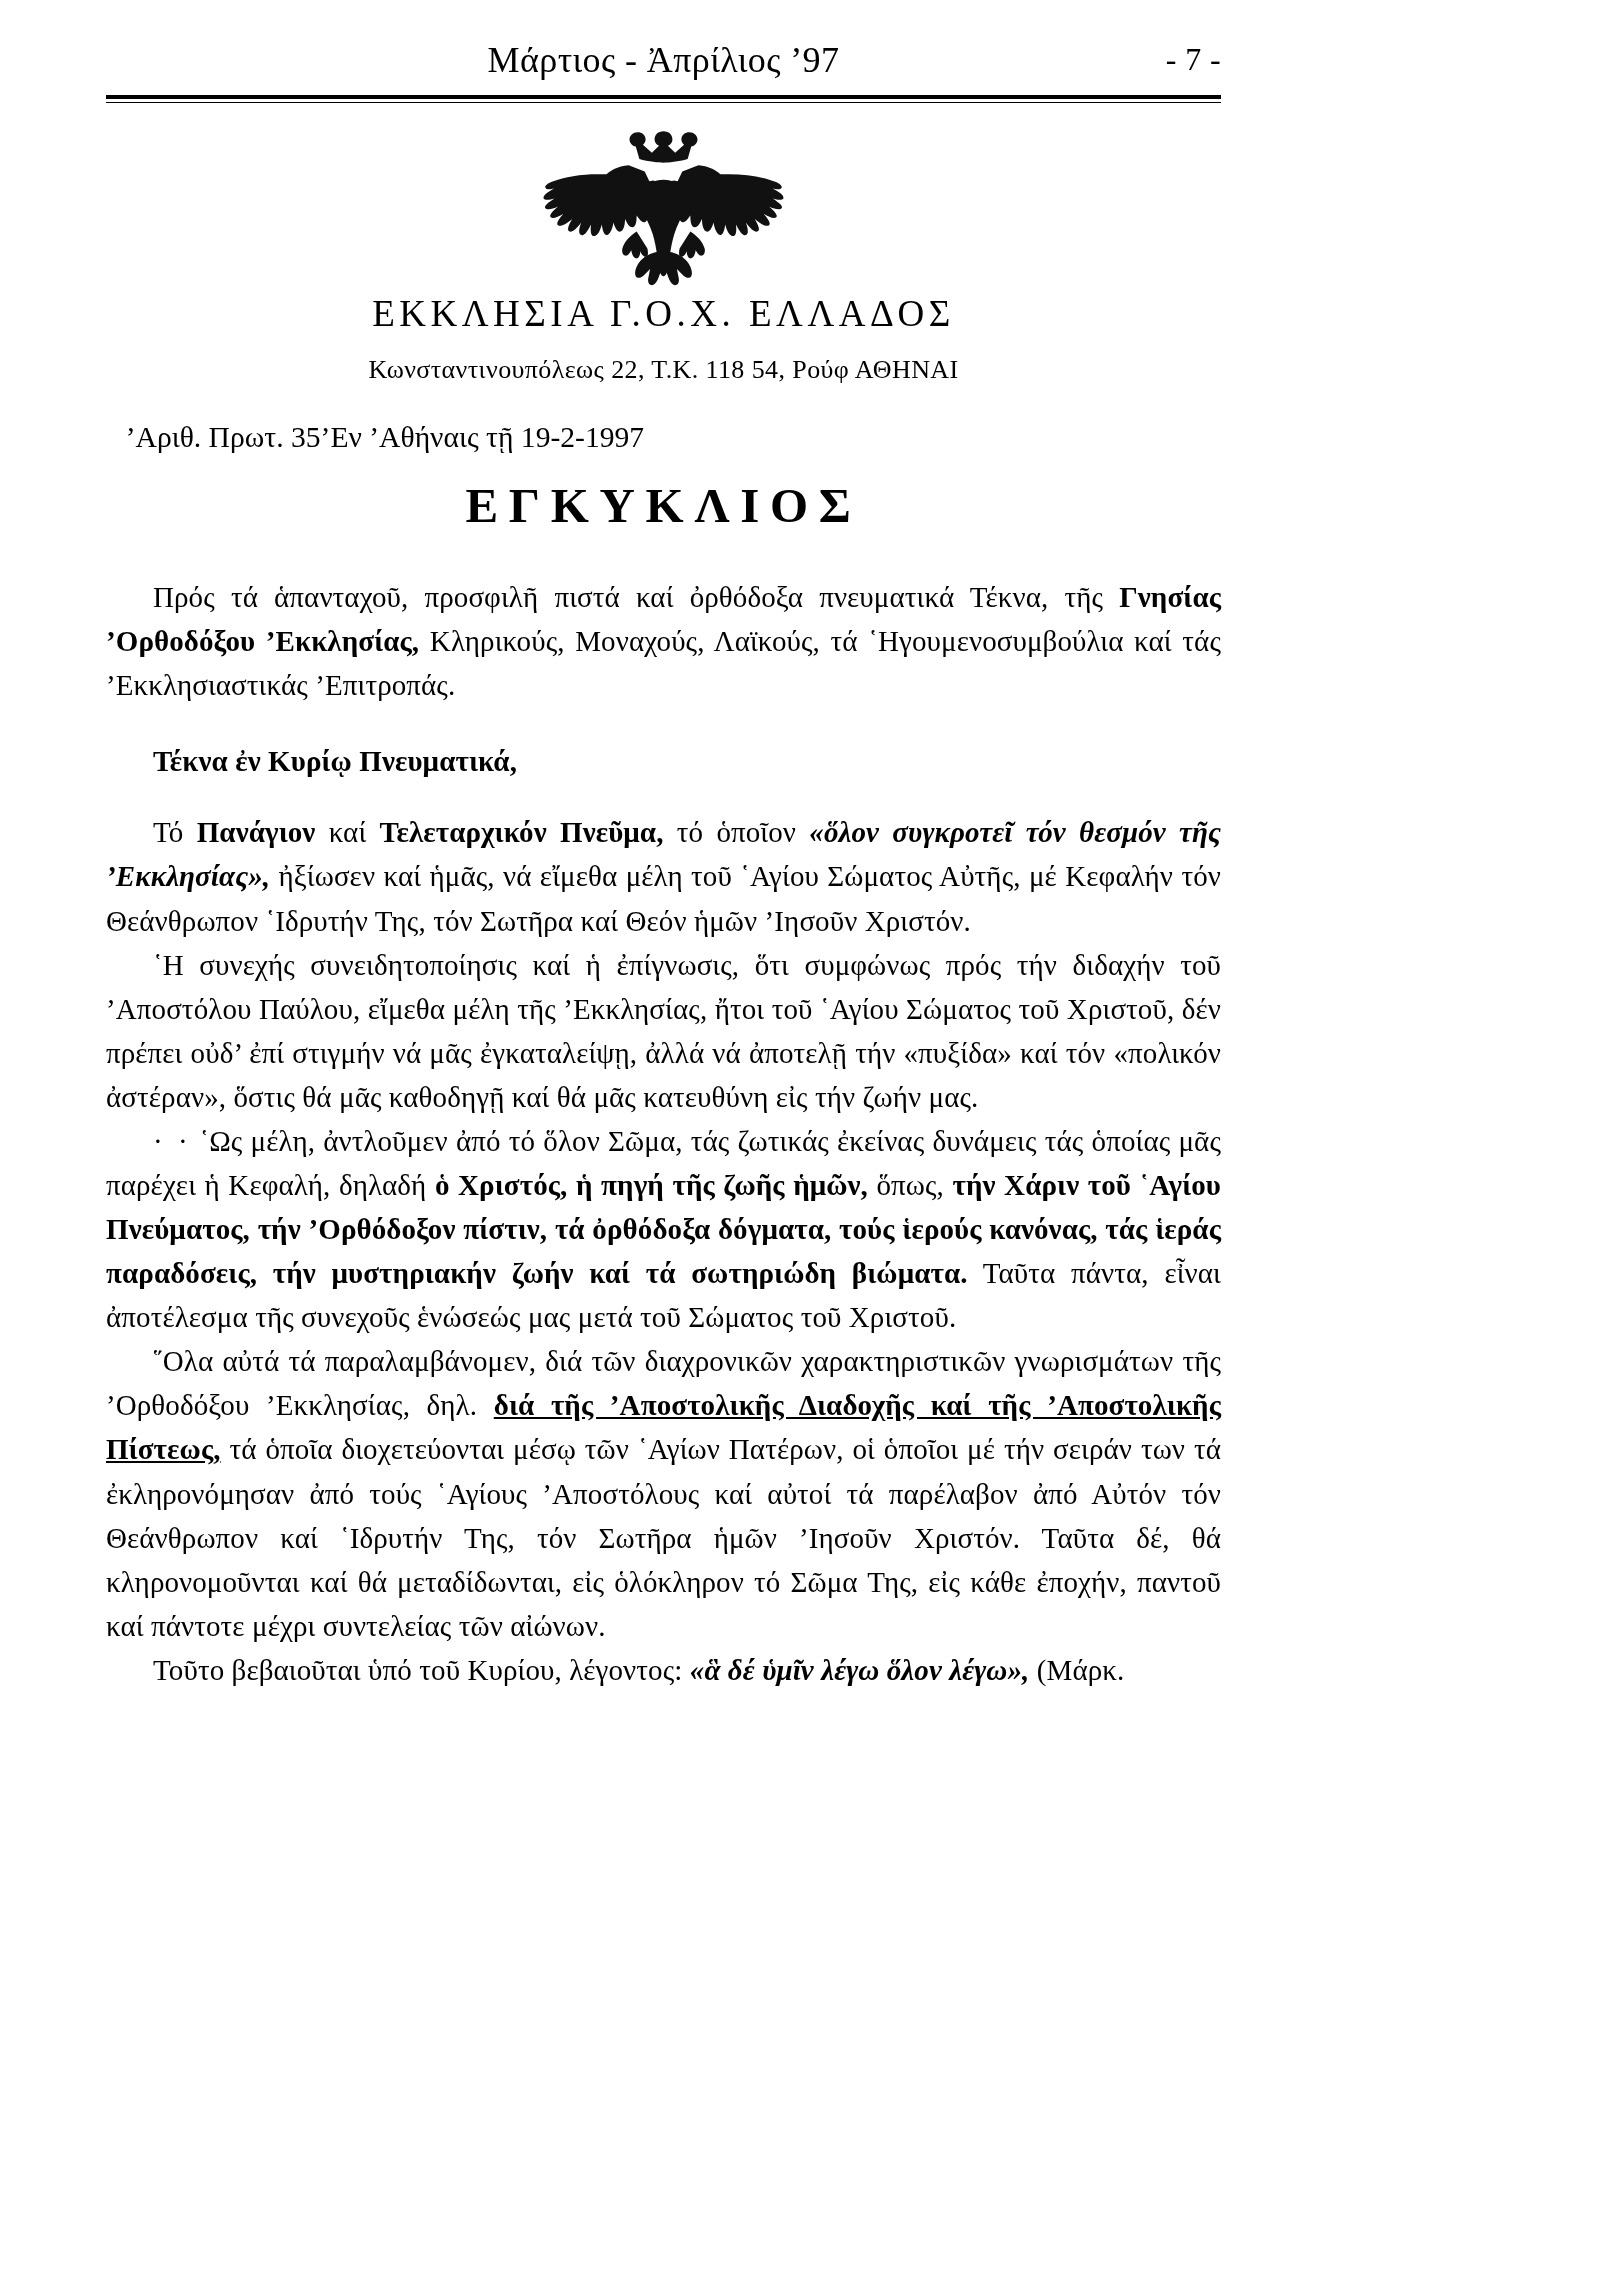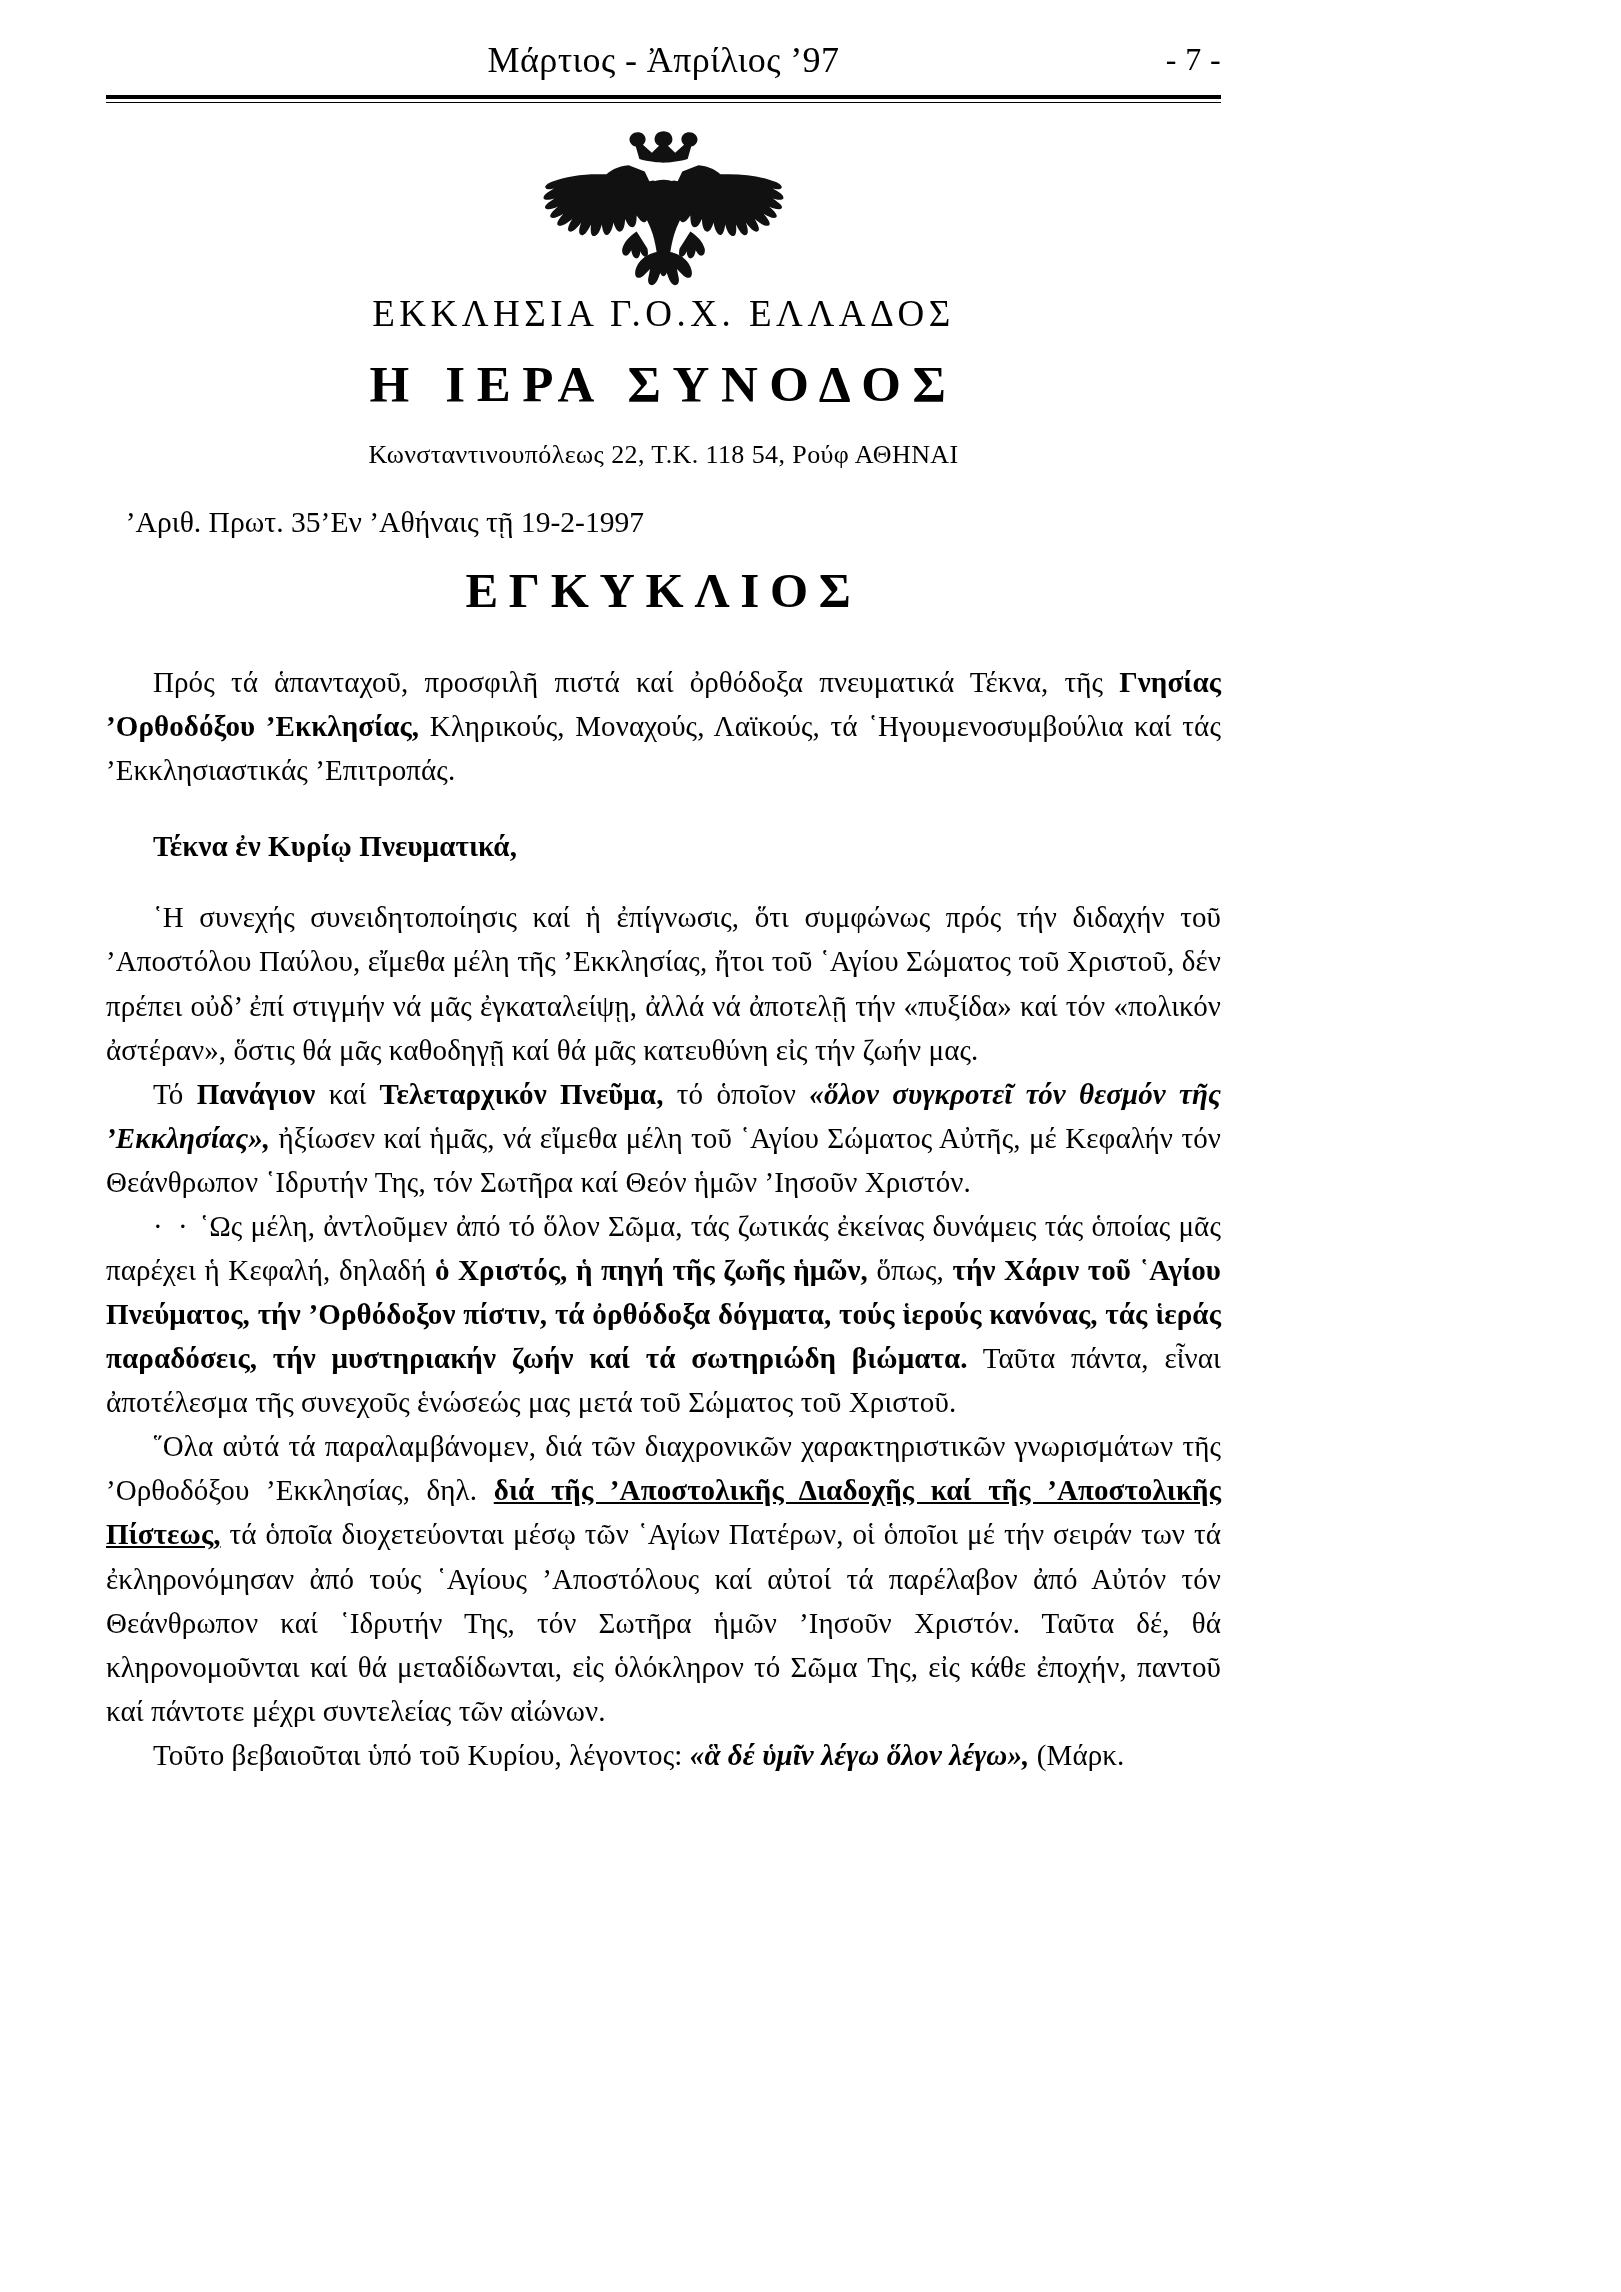--- a/index.html
+++ b/index.html
@@ -160,42 +160,41 @@
 
         <path d="M205 118 c-8 5 -14 12 -16 19 -1 5 1 8 4 8 2 0 4 -2 6 -6 1 6 3 9 6 9 2 0 4 -3 4 -8 2 5 5 7 7 6 2 -1 2 -4 1 -9z"></path>
 
         <path d="M265 118 c8 5 14 12 16 19 1 5 -1 8 -4 8 -2 0 -4 -2 -6 -6 -1 6 -3 9 -6 9 -2 0 -4 -3 -4 -8 -2 5 -5 7 -7 6 -2 -1 -2 -4 -1 -9z"></path>
       </g>
     </svg>
   </div>
 
   <div class="masthead">
     <div class="church-line">ΕΚΚΛΗΣΙΑ  Γ.Ο.Χ.  ΕΛΛΑΔΟΣ</div>
-    <div class="synod-line">Η    ΙΕΡΑ    ΣΥΝΟΔΟΣ</div>
     <div class="address-line">Κωνσταντινουπόλεως 22,  Τ.Κ. 118 54, Ρούφ  ΑΘΗΝΑΙ</div>
   </div>
 
   <div class="protocol-row">
     <span>’Αριθ. Πρωτ. 35</span>
     <span>’Εν ’Αθήναις τῇ 19-2-1997</span>
   </div>
 
   <div class="doc-title">ΕΓΚΥΚΛΙΟΣ</div>
 
   <div class="body-text">
 
     <p class="intro"><span>Πρός τά ἁπανταχοῦ, προσφιλῆ πιστά καί ὀρθόδοξα πνευματικά Τέκνα, τῆς </span><b>Γνησίας ’Ορθοδόξου ’Εκκλησίας,</b><span> Κληρικούς, Μοναχούς, Λαϊκούς, τά ῾Ηγουμενοσυμβούλια καί τάς ’Εκκλησιαστικάς ’Επιτροπάς.</span></p>
 
     <p class="salutation">Τέκνα ἐν Κυρίῳ Πνευματικά,</p>
 
 
+    <p><span>Τό </span><b>Πανάγιον</b><span> καί </span><b>Τελεταρχικόν Πνεῦμα,</b><span> τό ὁποῖον </span><span class="bi">«ὅλον συγκροτεῖ τόν θεσμόν τῆς ’Εκκλησίας»,</span><span> ἠξίωσεν καί ἡμᾶς, νά εἴμεθα μέλη τοῦ ῾Αγίου Σώματος Αὐτῆς, μέ Κεφαλήν τόν Θεάνθρωπον ῾Ιδρυτήν Της, τόν Σωτῆρα καί Θεόν ἡμῶν ’Ιησοῦν Χριστόν.</span></p>
+
     <p>῾Η συνεχής συνειδητοποίησις καί ἡ ἐπίγνωσις, ὅτι συμφώνως πρός τήν διδαχήν τοῦ ’Αποστόλου Παύλου, εἴμεθα μέλη τῆς ’Εκκλησίας, ἤτοι τοῦ ῾Αγίου Σώματος τοῦ Χριστοῦ, δέν πρέπει οὐδ’ ἐπί στιγμήν  νά μᾶς ἐγκαταλείψῃ, ἀλλά νά ἀποτελῇ τήν «πυξίδα» καί τόν «πολικόν ἀστέραν», ὅστις θά μᾶς καθοδηγῇ καί θά μᾶς κατευθύνη εἰς τήν ζωήν μας.</p>
 
-    <p><span>Τό </span><b>Πανάγιον</b><span> καί </span><b>Τελεταρχικόν Πνεῦμα,</b><span> τό ὁποῖον </span><span class="bi">«ὅλον συγκροτεῖ τόν θεσμόν τῆς ’Εκκλησίας»,</span><span> ἠξίωσεν καί ἡμᾶς, νά εἴμεθα μέλη τοῦ ῾Αγίου Σώματος Αὐτῆς, μέ Κεφαλήν τόν Θεάνθρωπον ῾Ιδρυτήν Της, τόν Σωτῆρα καί Θεόν ἡμῶν ’Ιησοῦν Χριστόν.</span></p>
-
     <p><span class="dots">· ·</span> <span>῾Ως μέλη, ἀντλοῦμεν ἀπό τό ὅλον Σῶμα, τάς ζωτικάς ἐκείνας δυνάμεις τάς ὁποίας μᾶς παρέχει ἡ Κεφαλή, δηλαδή </span><b>ὁ Χριστός, ἡ πηγή τῆς ζωῆς ἡμῶν,</b><span> ὅπως, </span><b>τήν Χάριν τοῦ ῾Αγίου Πνεύματος, τήν ’Ορθόδοξον πίστιν, τά ὀρθόδοξα δόγματα, τούς ἱερούς κανόνας, τάς ἱεράς παραδόσεις, τήν μυστηριακήν ζωήν καί τά σωτηριώδη βιώματα.</b><span> Ταῦτα πάντα, εἶναι ἀποτέλεσμα τῆς συνεχοῦς ἑνώσεώς μας μετά τοῦ Σώματος τοῦ Χριστοῦ.</span></p>
 
     <p><span>῞Ολα αὐτά τά παραλαμβάνομεν, διά τῶν διαχρονικῶν χαρακτηριστικῶν γνωρισμάτων τῆς ’Ορθοδόξου ’Εκκλησίας, δηλ. </span><span class="bu">διά τῆς ’Αποστολικῆς Διαδοχῆς καί τῆς ’Αποστολικῆς Πίστεως,</span><span> τά ὁποῖα διοχετεύονται μέσῳ τῶν ῾Αγίων Πατέρων, οἱ ὁποῖοι μέ τήν σειράν των τά ἐκληρονόμησαν ἀπό τούς ῾Αγίους ’Αποστόλους καί αὐτοί τά παρέλαβον ἀπό Αὐτόν τόν Θεάνθρωπον καί ῾Ιδρυτήν Της, τόν Σωτῆρα ἡμῶν ’Ιησοῦν Χριστόν. Ταῦτα δέ, θά κληρονομοῦνται καί θά μεταδίδωνται, εἰς ὁλόκληρον τό Σῶμα Της, εἰς κάθε ἐποχήν, παντοῦ καί πάντοτε μέχρι συντελείας τῶν αἰώνων.</span></p>
 
     <p><span>Τοῦτο βεβαιοῦται ὑπό τοῦ Κυρίου, λέγοντος: </span><span class="bi">«ἃ δέ ὑμῖν λέγω ὅλον λέγω»,</span><span> (Μάρκ.</span></p>
 
   </div>
 </div>
 
 

